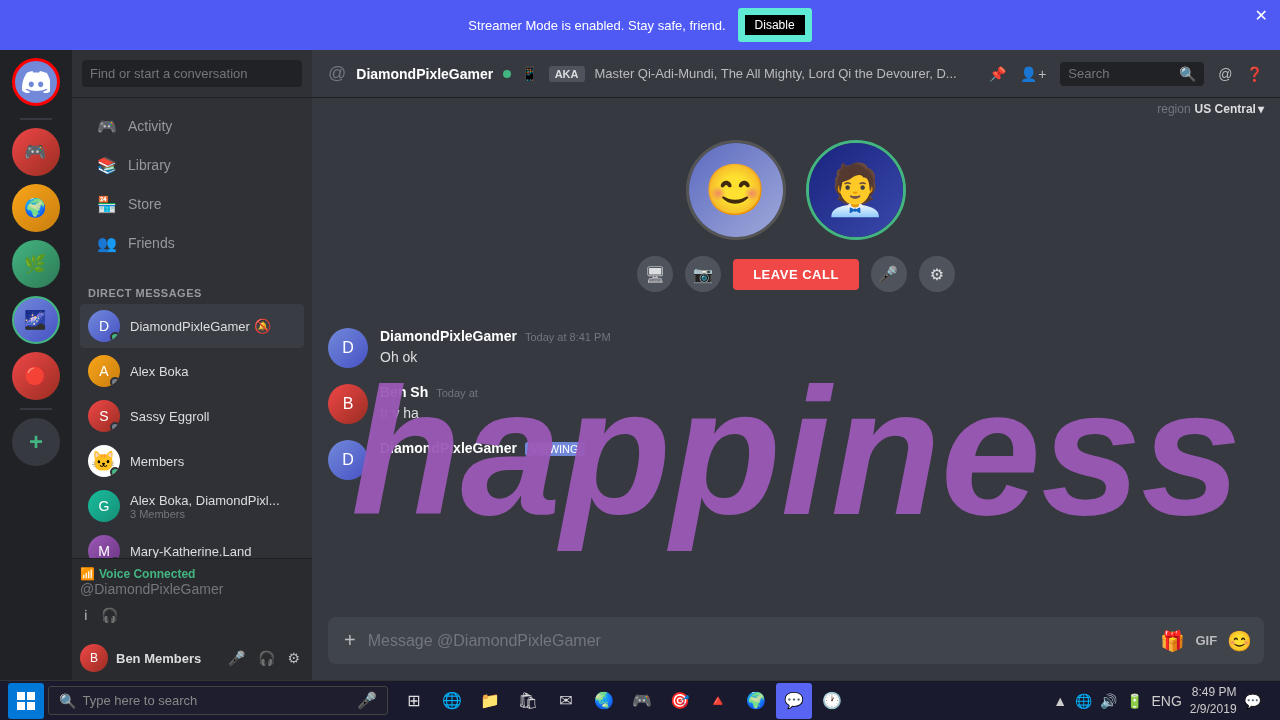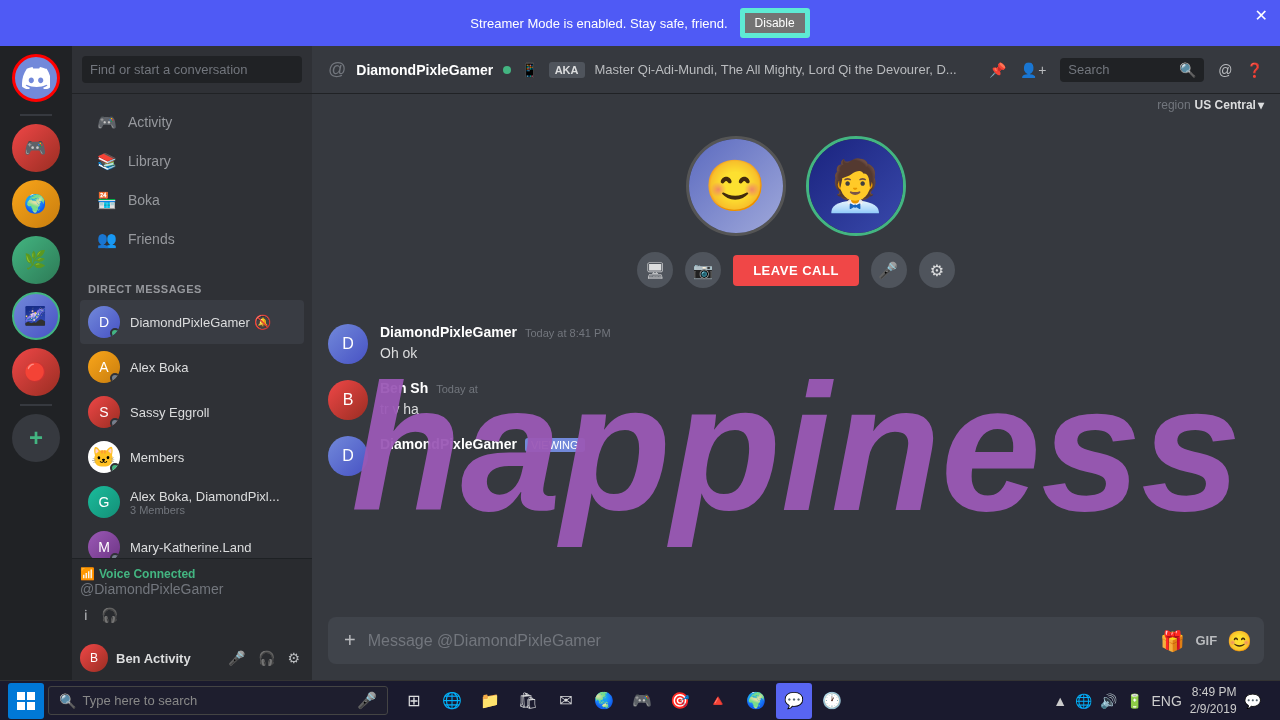--- a/index.html
+++ b/index.html
@@ -1,21 +1,21 @@
 <!DOCTYPE html>
 <html><head>
   <meta charset="utf-8">
   <style>
     * { margin: 0; padding: 0; box-sizing: border-box; }
     body { width: 1280px; height: 720px; overflow: hidden; font-family: 'Segoe UI', sans-serif; background: #202225; color: #dcddde; font-size: 14px; }
 
     
     .app { display: flex; flex-direction: column; width: 1280px; height: 720px; }
     .streamer-bar { background: #4f5af5; color: white; text-align: center; padding: 8px; font-size: 13px; display: flex; align-items: center; justify-content: center; gap: 12px; flex-shrink: 0; }
-    .streamer-bar button { background: #737373; border: 5px solid #5eead4; color: white; padding: 3px 10px; border-radius: 3px; cursor: pointer; font-size: 12px; }
+    .streamer-bar button { background: #000000; border: 7px solid #5eead4; color: white; padding: 3px 10px; border-radius: 3px; cursor: pointer; font-size: 12px; }
     .main-content { display: flex; flex: 1; overflow: hidden; }
 
     
     .sidebar { width: 72px; background: #202225; display: flex; flex-direction: column; align-items: center; padding: 8px 0; gap: 8px; flex-shrink: 0; }
     .discord-logo { width: 48px; height: 48px; background: #7289da; border-radius: 50%; display: flex; align-items: center; justify-content: center; margin-bottom: 4px; cursor: pointer; border: 3px solid red; }
     .server-icon { width: 48px; height: 48px; border-radius: 50%; background: #36393f; cursor: pointer; overflow: hidden; display: flex; align-items: center; justify-content: center; }
     .server-icon.green-border { border: 2px solid #43b581; }
     .server-divider { width: 32px; height: 2px; background: #36393f; }
     .add-server { width: 48px; height: 48px; border-radius: 50%; background: #36393f; cursor: pointer; display: flex; align-items: center; justify-content: center; color: #43b581; font-size: 24px; font-weight: bold; }
 
@@ -173,21 +173,21 @@
         <div class="dm-nav-item">
           <span class="nav-icon">🎮</span>
           <span>Activity</span>
         </div>
         <div class="dm-nav-item">
           <span class="nav-icon">📚</span>
           <span>Library</span>
         </div>
         <div class="dm-nav-item">
           <span class="nav-icon">🏪</span>
-          <span>Boka</span>
+          <span>Store</span>
         </div>
         <div class="dm-nav-item">
           <span class="nav-icon">👥</span>
           <span>Friends</span>
         </div>
       </div>
 
       <div class="dm-section-header">DIRECT MESSAGES</div>
 
       <div class="dm-list">
@@ -265,21 +265,21 @@
         <div class="vc-controls">
           <button class="vc-btn">ℹ</button>
           <button class="vc-btn">🎧</button>
         </div>
       </div>
 
       <div class="dm-bottom-user">
         <div class="dm-avatar av1" style="width:28px;height:28px;font-size:12px;">
           <span style="color:white;">B</span>
         </div>
-        <span class="user-name">Ben Activity</span>
+        <span class="user-name">Ben Members</span>
         <div class="dm-bottom-controls">
           <button>🎤</button>
           <button>🎧</button>
           <button>⚙</button>
         </div>
       </div>
     </div>
 
     <div class="chat-area">
 

